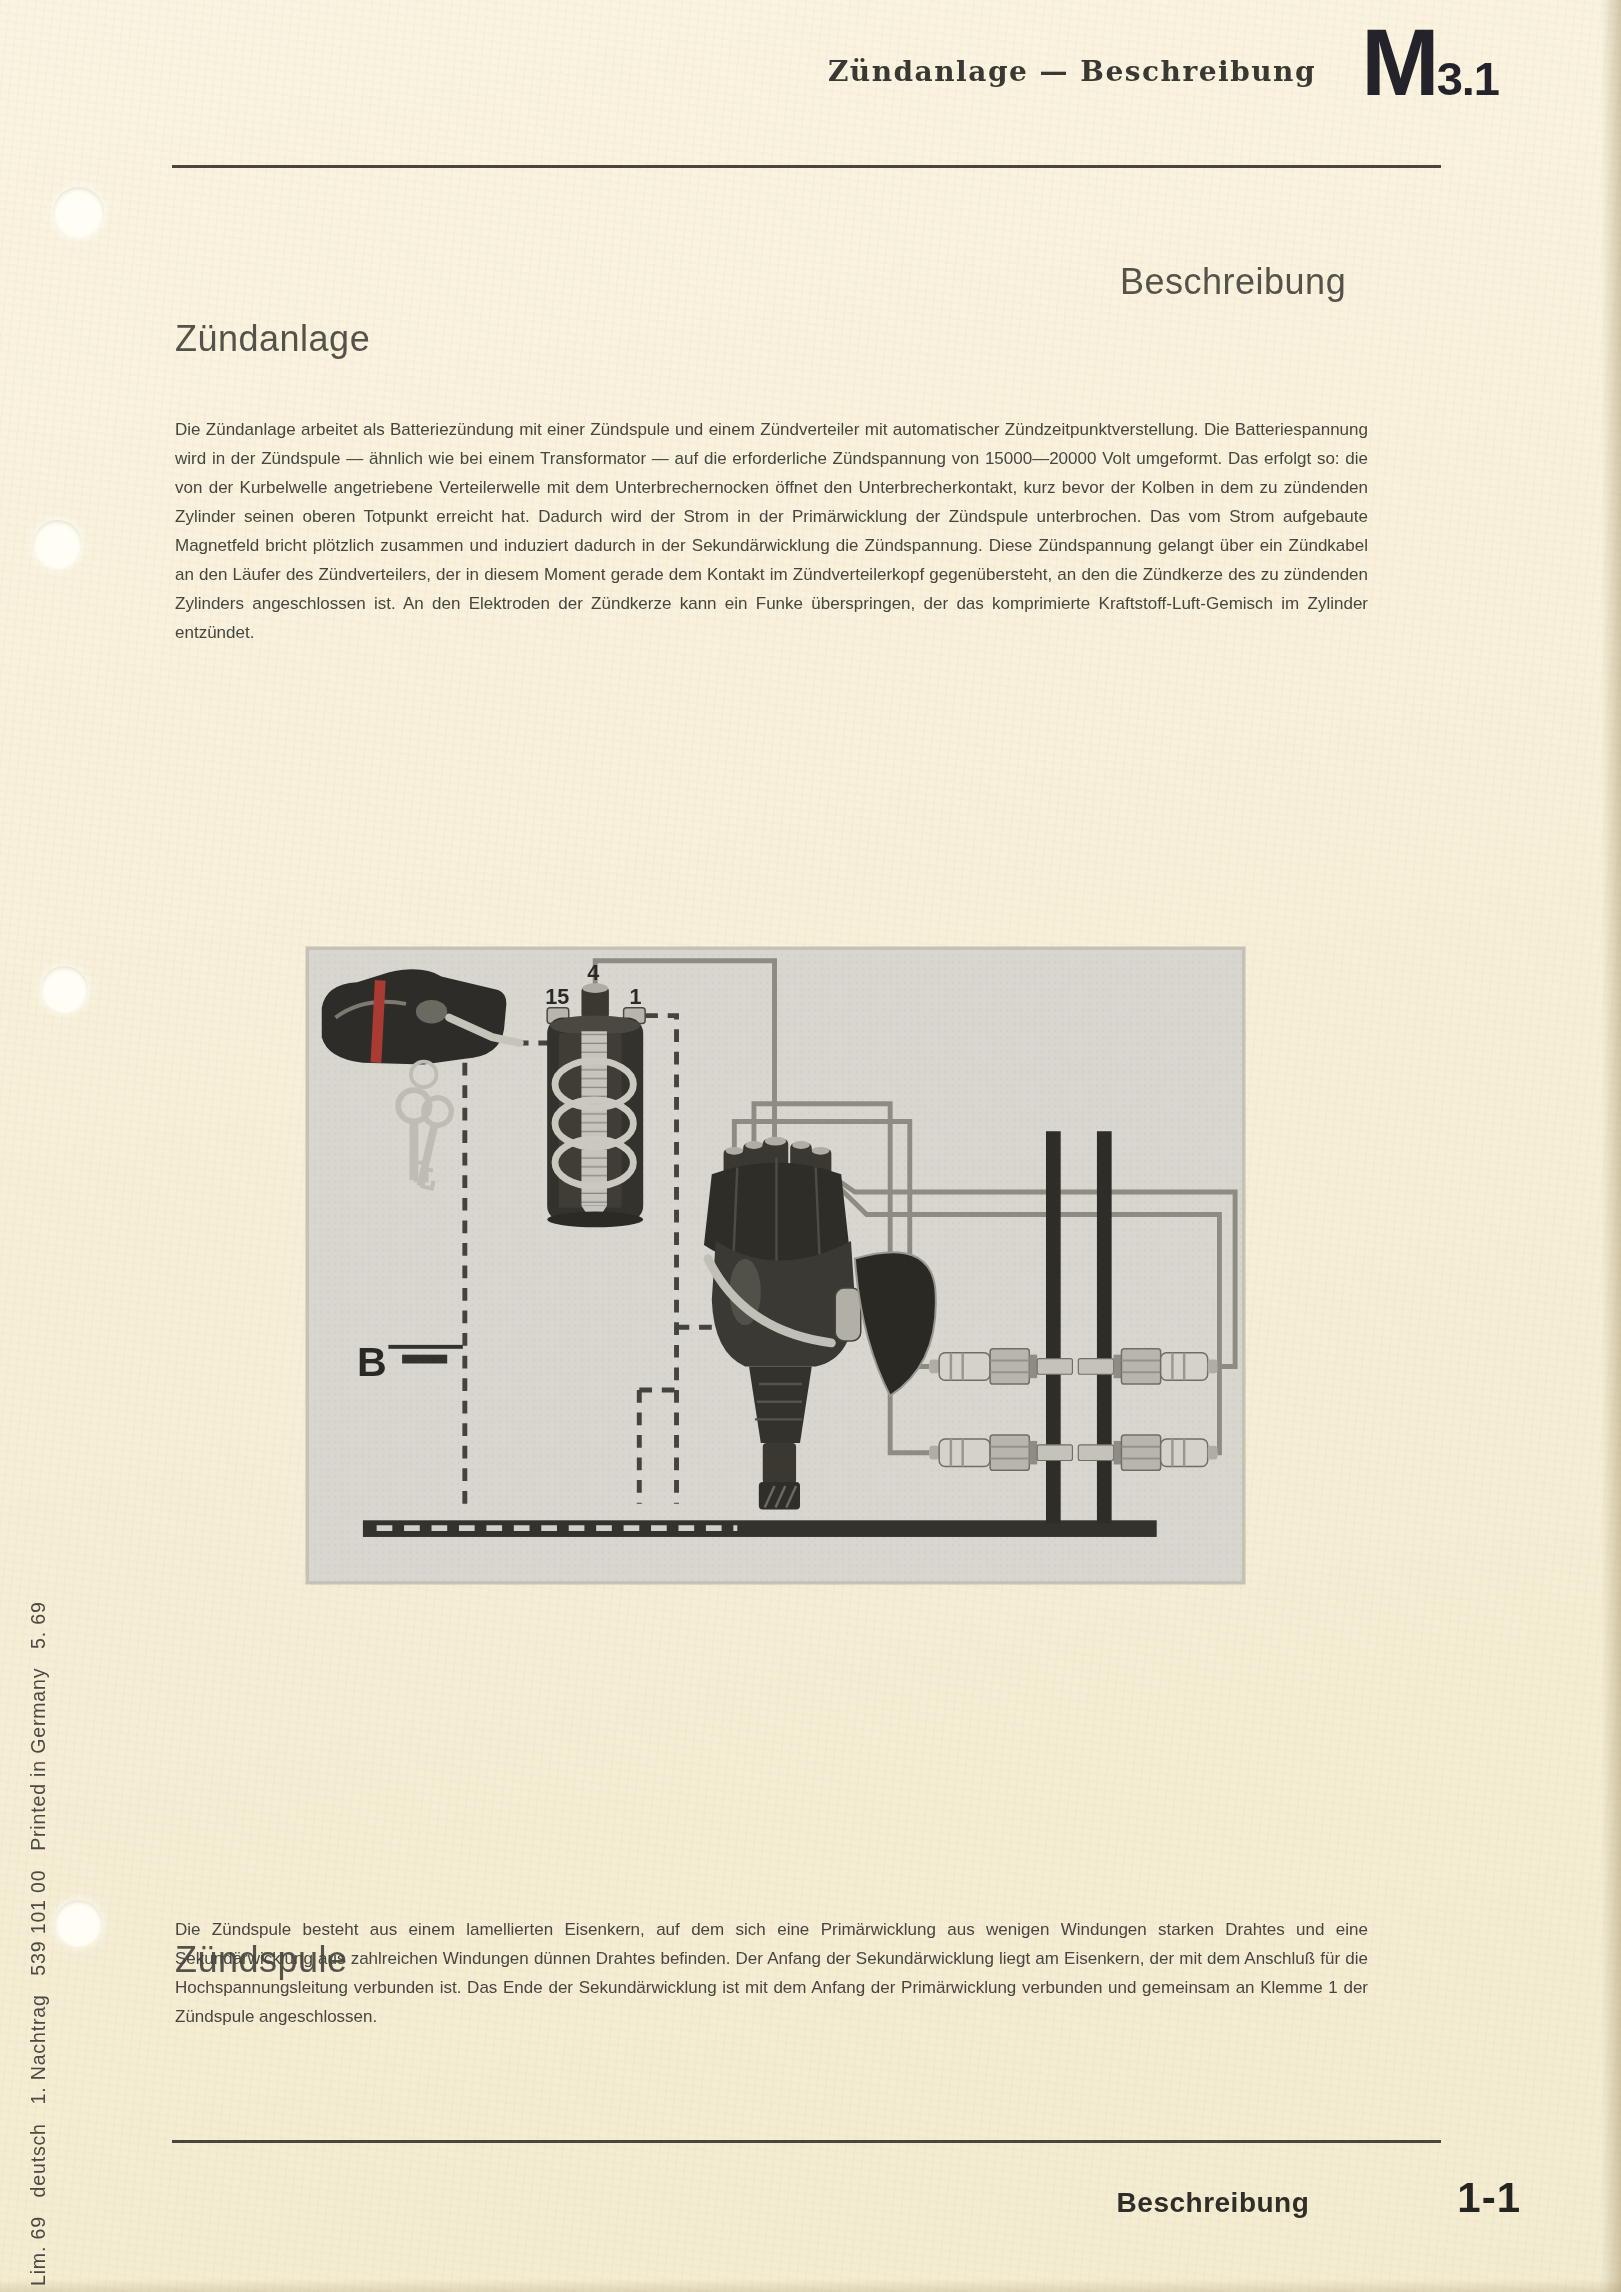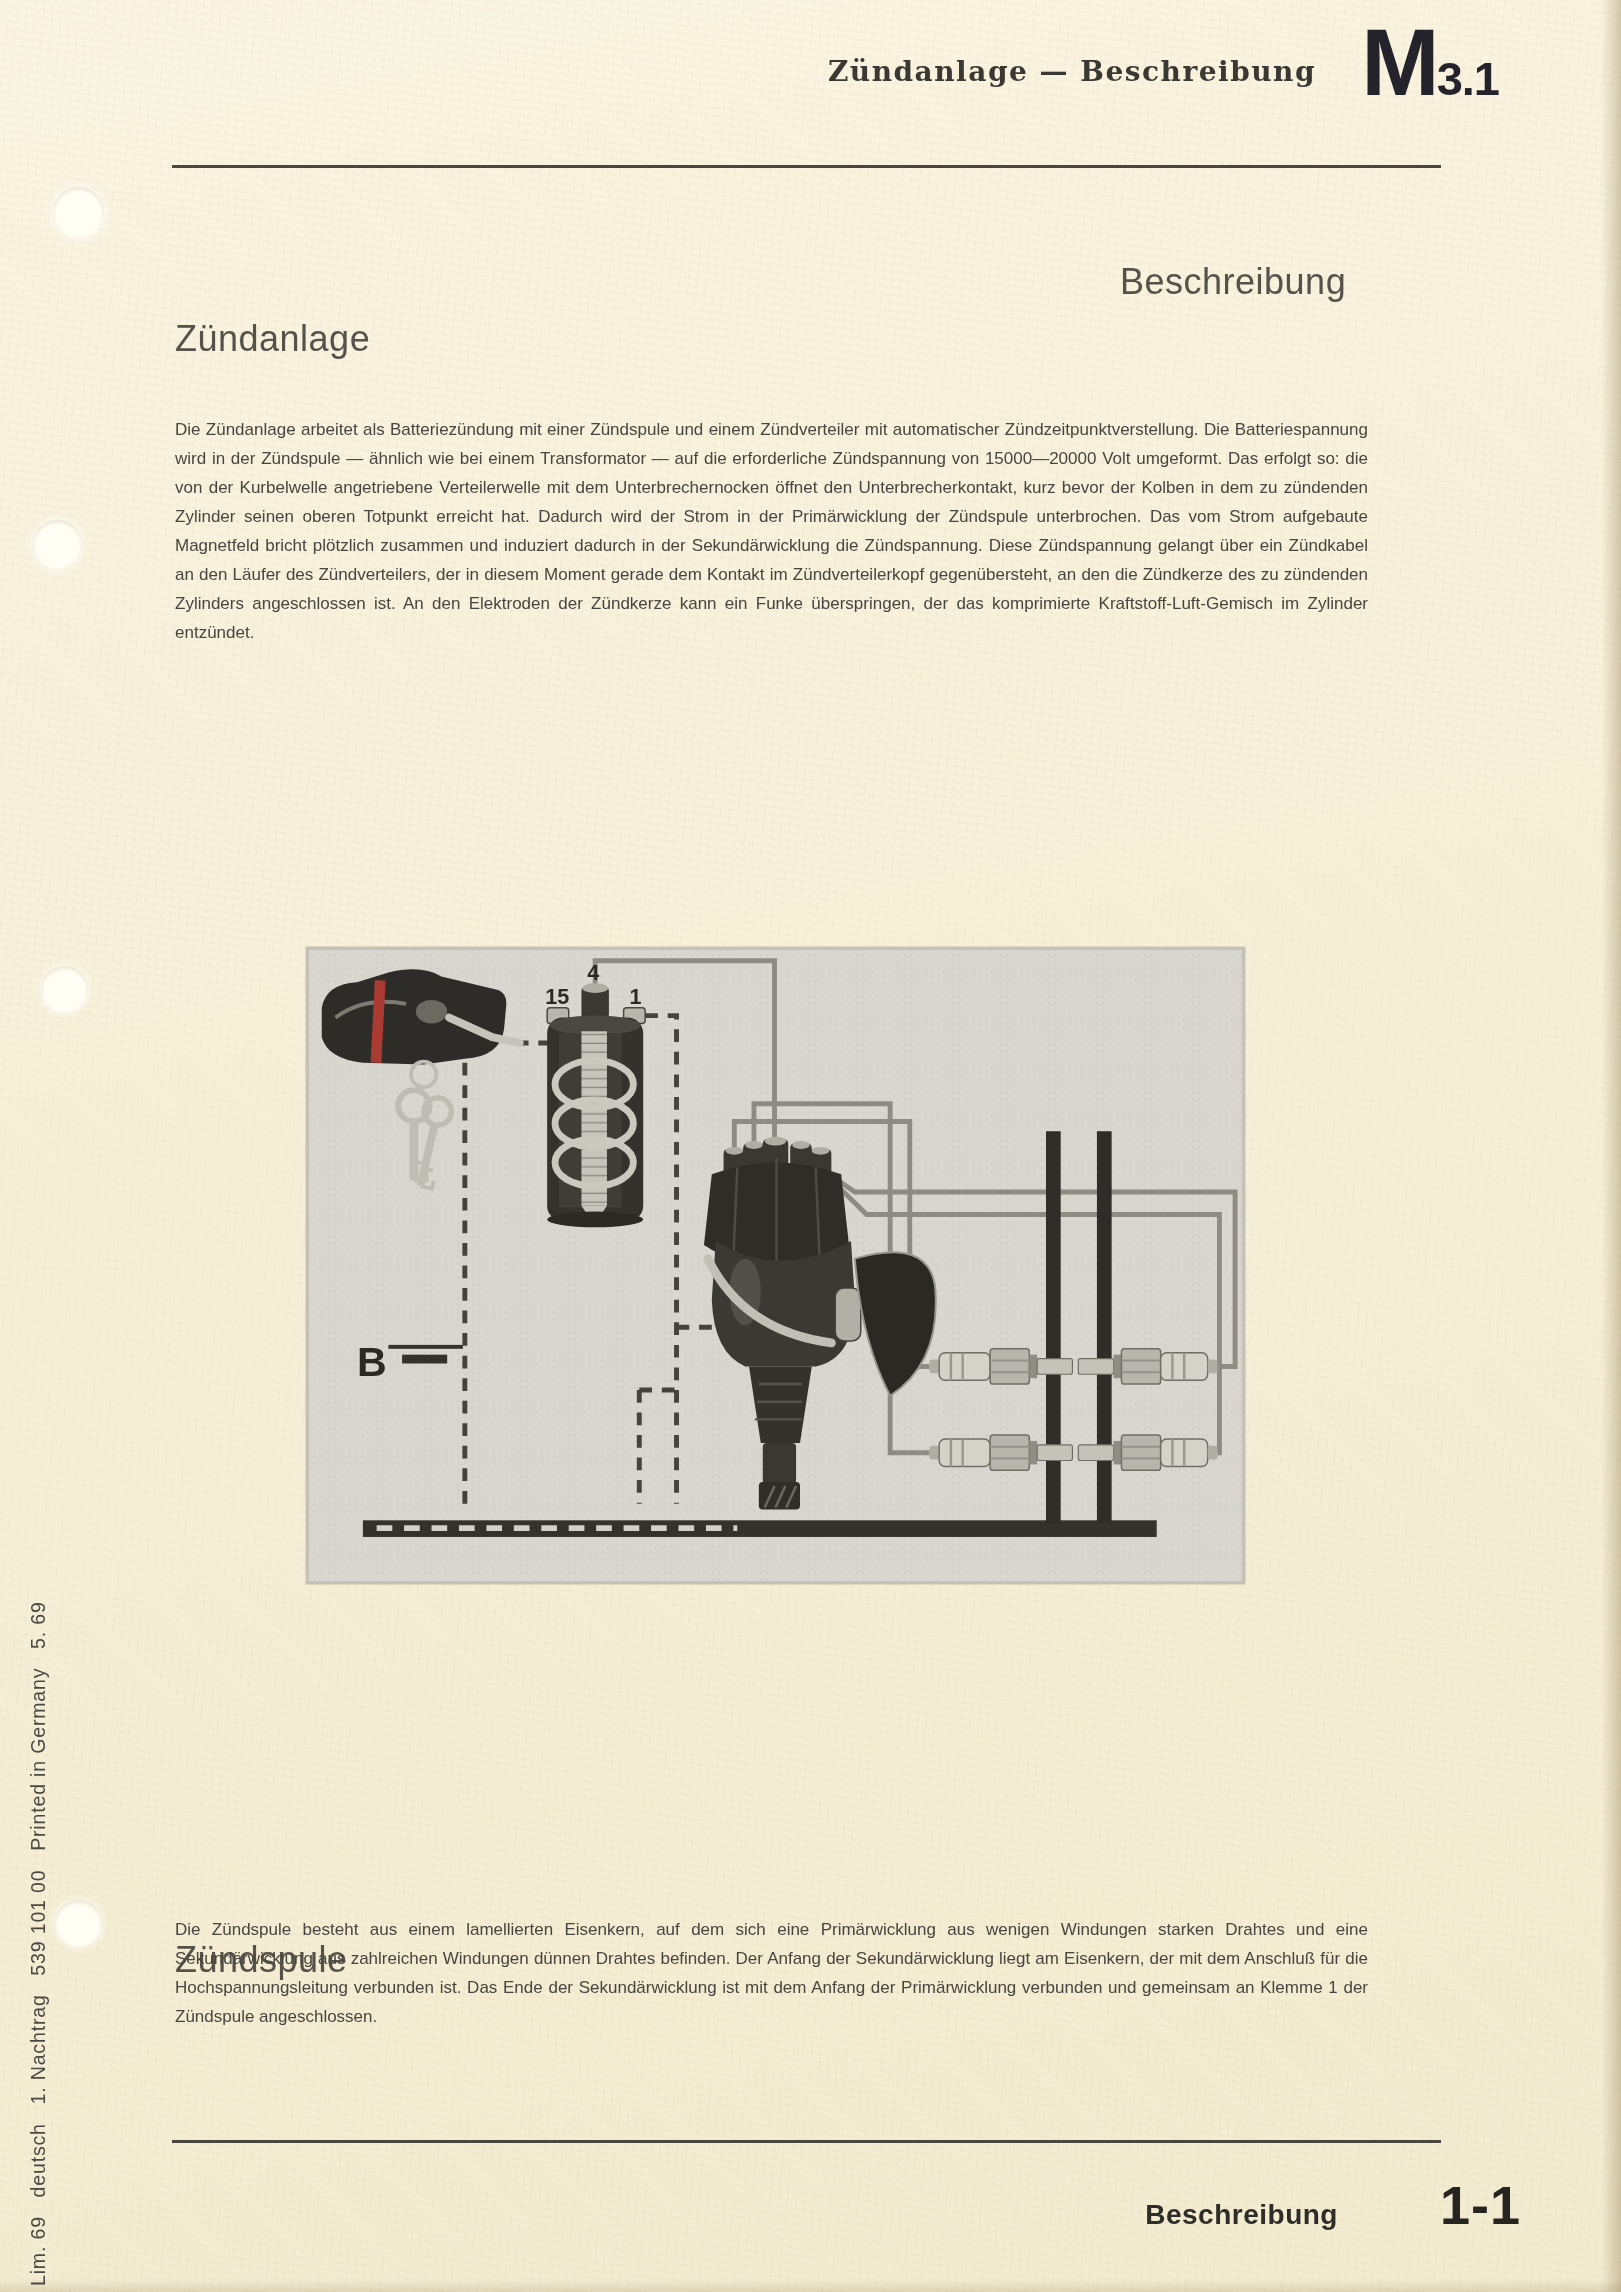--- a/index.html
+++ b/index.html
@@ -41,21 +41,21 @@
   .para{position:absolute;left:175px;width:1193px;font-size:17px;line-height:29px;
     color:#47453f;text-align:justify;}
   .para1{top:415px;}
   .para2{top:1915px;}
 
   .diagram{position:absolute;left:306px;top:947px;width:939px;height:637px;
     box-shadow:0 0 0 1px rgba(100,90,60,.15);}
 
   .footer{position:absolute;right:100px;top:2174px;display:flex;align-items:baseline;gap:102px;}
   .footer-label{font-size:28px;font-weight:bold;color:#2f2d28;letter-spacing:0.5px;}
-  .footer-page{font-size:54px;font-weight:bold;color:#262420;letter-spacing:1px;}
+  .footer-page{font-size:42px;font-weight:bold;color:#262420;letter-spacing:1px;margin-left:46px;}
 
   .spine{position:absolute;left:27.4px;top:2286px;transform:rotate(-90deg);transform-origin:0 0;
     font-size:19.6px;color:#4b4944;letter-spacing:0.8px;white-space:pre;}
 </style>
 </head>
 <body>
 
 <div class="grain"></div>
 
 <div class="hole hole1"></div>

